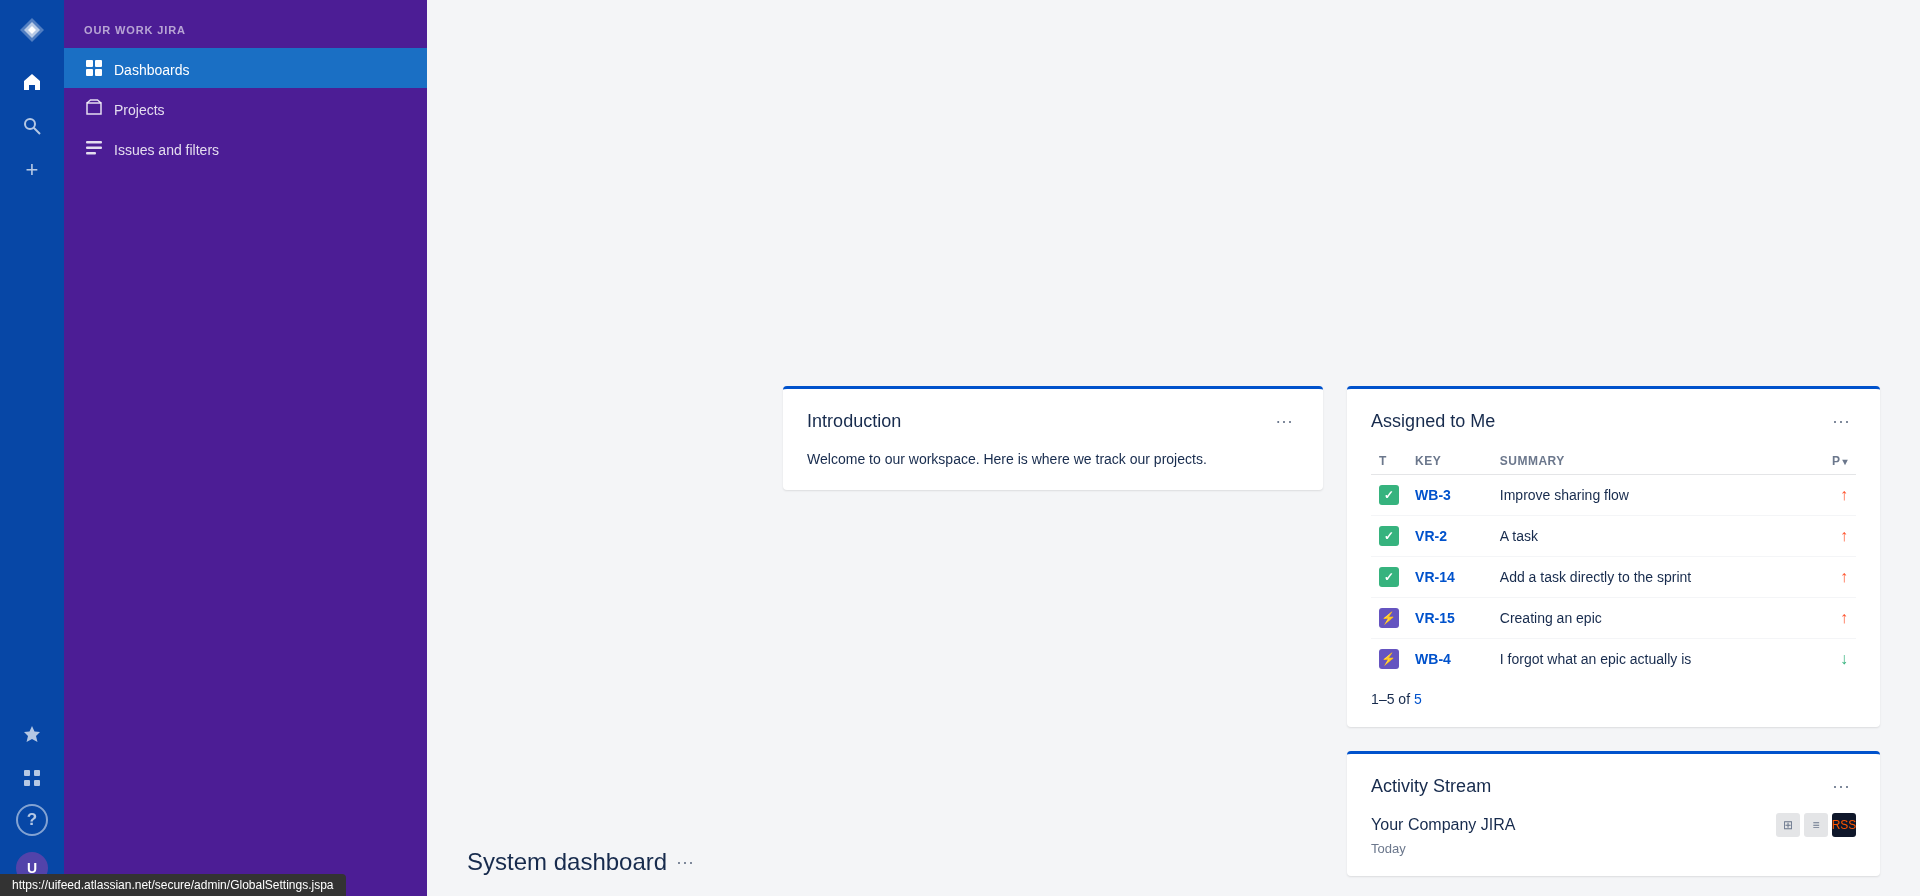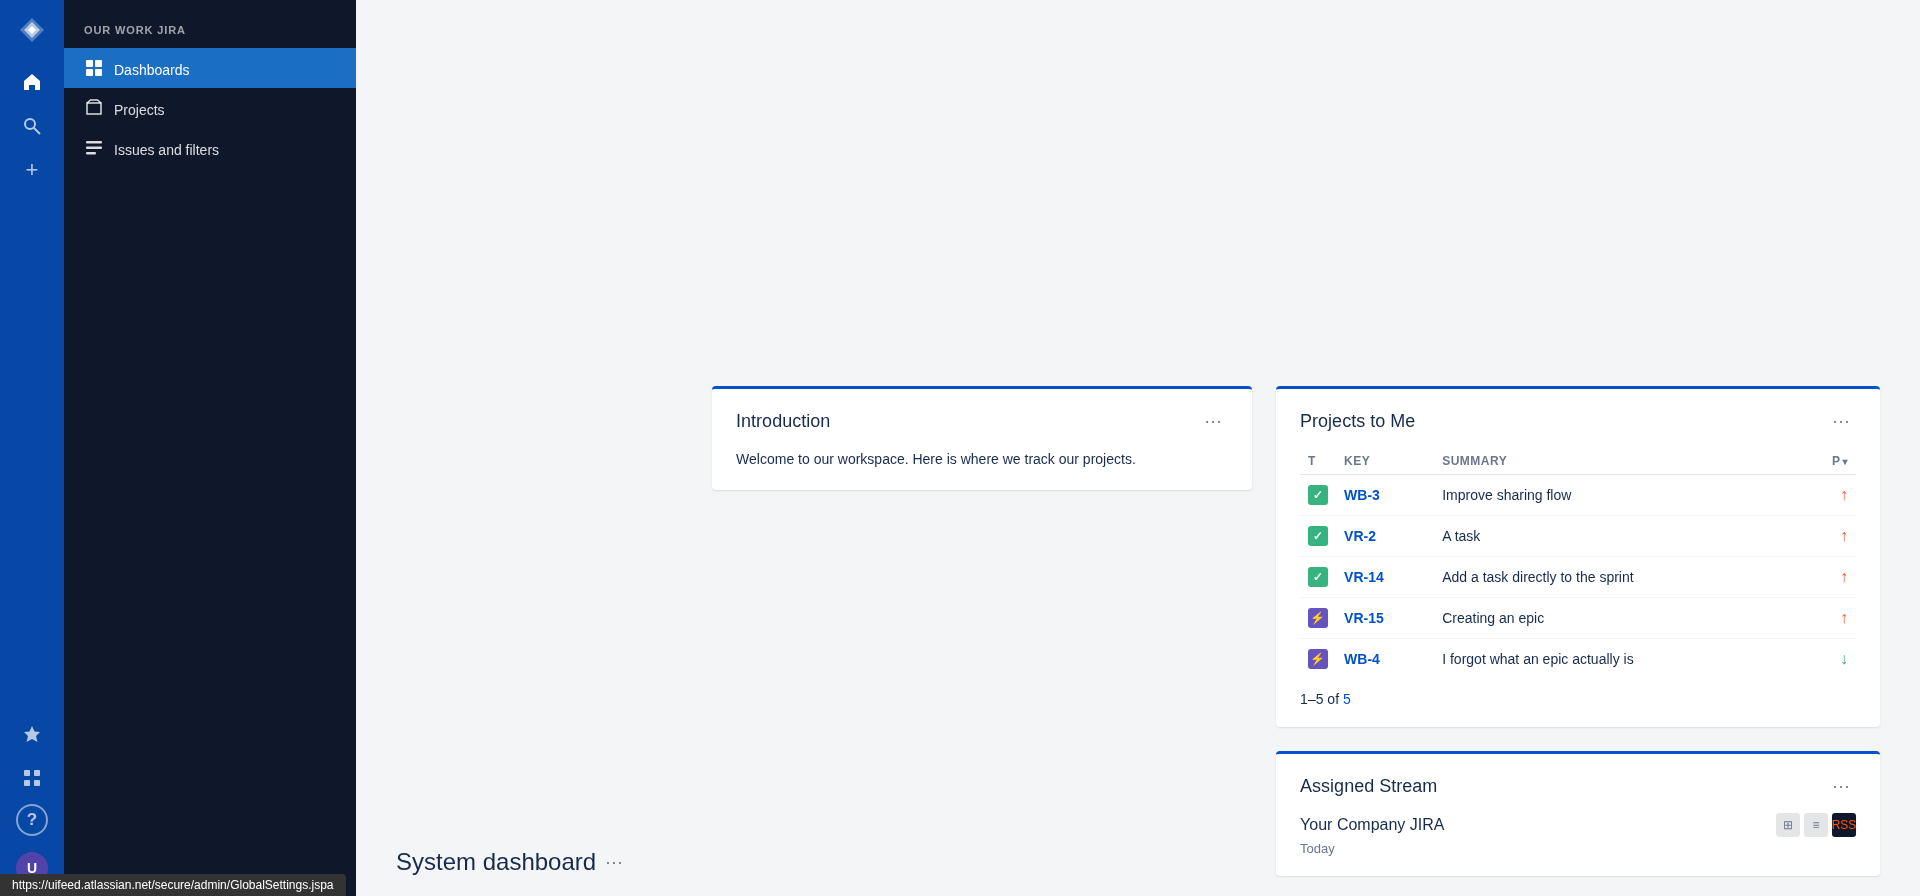--- a/index.html
+++ b/index.html
@@ -44,22 +44,22 @@
       background: #5243aa;
       display: flex; align-items: center; justify-content: center;
       color: #fff;
       font-size: 14px;
       font-weight: 600;
       cursor: pointer;
     }
 
     
     .sidebar {
-      width: 292px;
-      background: #0f172a;
+      width: 363px;
+      background: #4c1d95;
       display: flex;
       flex-direction: column;
       padding: 16px 0;
       flex-shrink: 0;
     }
     .sidebar-section-label {
       color: rgba(255,255,255,0.6);
       font-size: 11px;
       font-weight: 700;
       letter-spacing: 0.08em;
@@ -397,21 +397,21 @@
           <button class="card-more-btn">···</button>
         </div>
         <p class="intro-text">Welcome to our workspace. Here is where we track our projects.</p>
       </div>
     </div>
 
     <div class="card-column card-column-right">
 
       <div class="card">
         <div class="card-header">
-          <span class="card-title">Projects to Me</span>
+          <span class="card-title">Assigned to Me</span>
           <button class="card-more-btn">···</button>
         </div>
         <table class="assigned-table">
           <thead>
             <tr>
               <th class="t-cell">T</th>
               <th class="key-cell">Key</th>
               <th>Summary</th>
               <th style="text-align:right;">
                 <div class="p-header-wrapper">
@@ -495,21 +495,21 @@
             </tbody>
         </table>
         <div class="pagination-text">
           <span>1–5</span>
           <span> of </span><a href="#">5</a>
         </div>
       </div>
 
       <div class="activity-card">
         <div class="card-header">
-          <span class="card-title">Assigned Stream</span>
+          <span class="card-title">Activity Stream</span>
           <button class="card-more-btn">···</button>
         </div>
         <div class="activity-company">
           <span>Your Company JIRA</span>
           <div class="activity-icons">
             <div class="activity-icon-btn">⊞</div>
             <div class="activity-icon-btn">≡</div>
             <div class="activity-icon-btn" style="color:#ff5500;background:#0f172a;">RSS</div>
           </div>
         </div>

